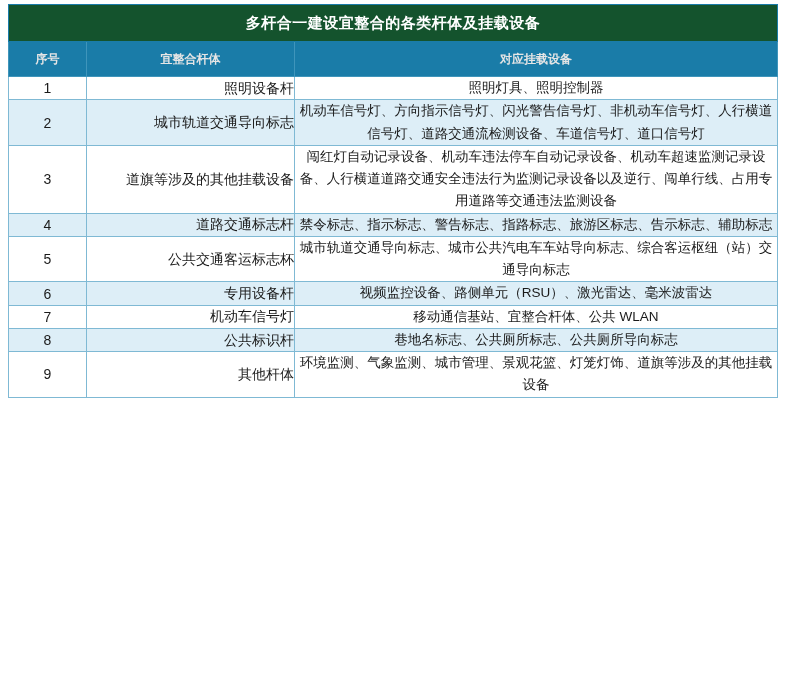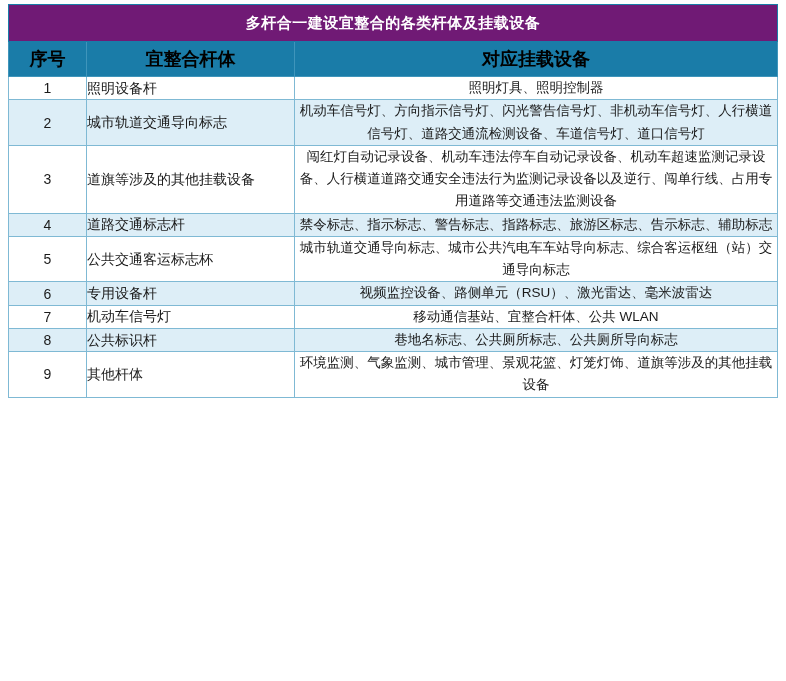--- a/index.html
+++ b/index.html
@@ -23,49 +23,49 @@
     border-collapse: collapse;
     table-layout: fixed;
     border: 1px solid #2b7fa8;
   }
   table.main-table td, table.main-table th {
     border: 1px solid #7fb9d4;
     padding: 0;
     vertical-align: middle;
   }
   .title-cell {
-    background: #701a75;
+    background: #14532d;
     color: #ffffff;
     text-align: center;
     font-size: 15px;
     font-weight: bold;
     height: 36px;
     letter-spacing: 0.5px;
     border: 1px solid #1a7ca8 !important;
   }
   .head-cell {
     background: #1a7ca8;
-    color: #000000;
+    color: #e5e5e5;
     text-align: center;
-    font-size: 18px;
+    font-size: 12px;
     font-weight: bold;
     height: 34px;
     border: 1px solid #3f95bb !important;
   }
   .col-no { width: 78px; }
   .col-pole { width: 208px; }
   .col-dev { width: auto; }
 
   .cell-no {
     text-align: center;
     font-size: 14px;
     padding: 8px 4px;
   }
   .cell-pole {
-    text-align: left;
+    text-align: right;
     font-size: 14px;
     padding: 8px 6px;
     line-height: 1.5;
   }
   .cell-dev {
     text-align: center;
     font-size: 13.5px;
     padding: 9px 10px 9px 10px;
     line-height: 1.65;
   }

